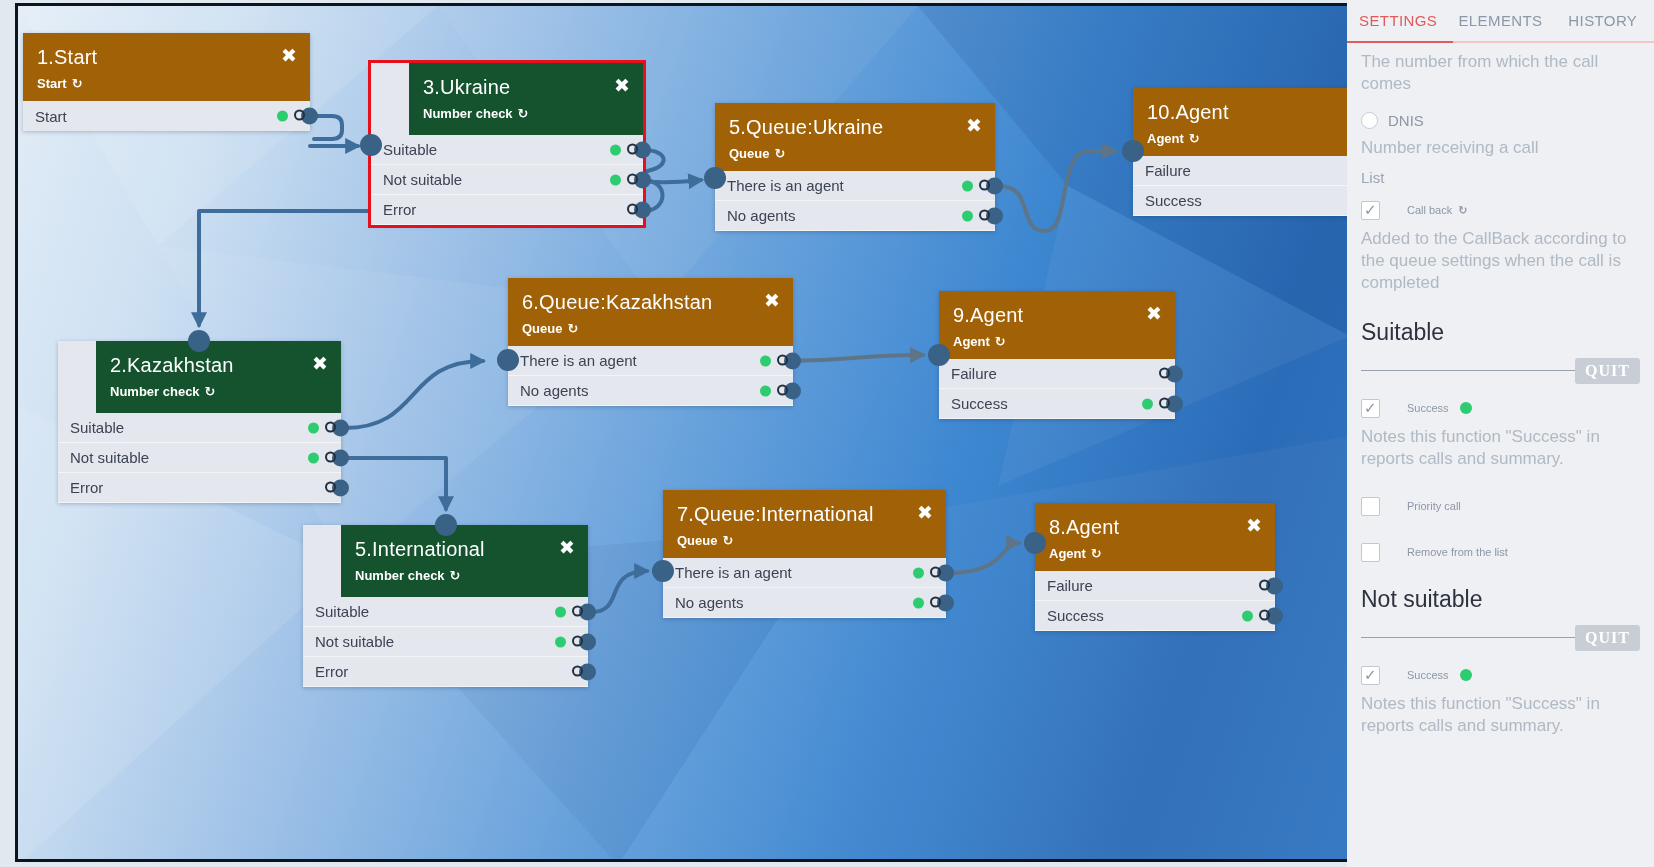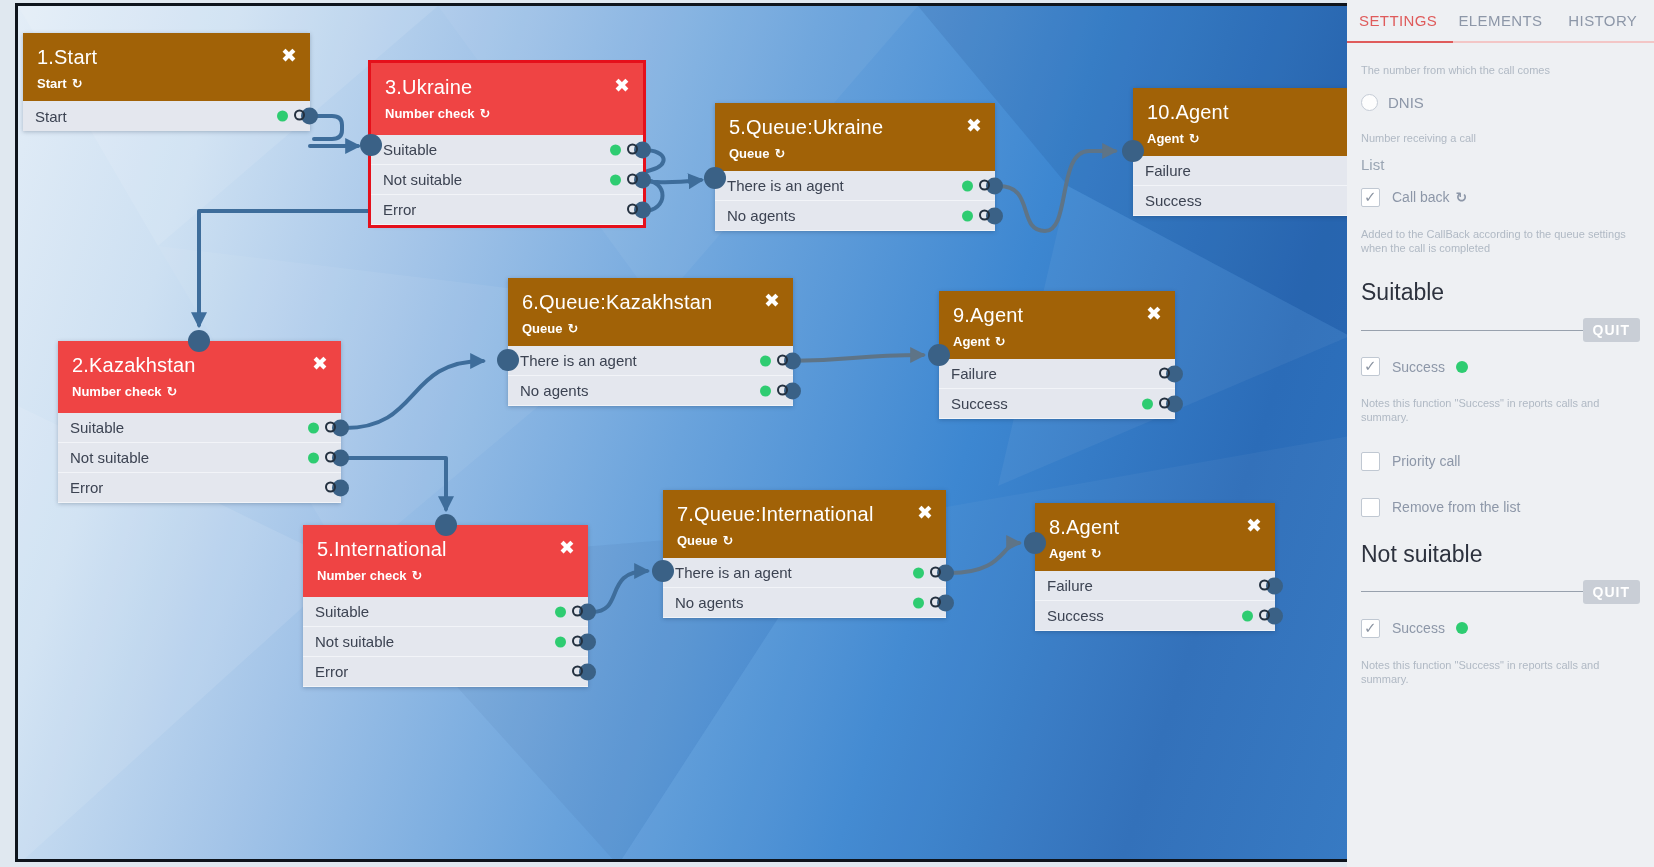--- a/index.html
+++ b/index.html
@@ -12,21 +12,21 @@
     background:linear-gradient(108deg,#e3edf7 0%,#cde0f2 14%,#a3c4e8 30%,#6aa3dc 50%,#3d87d1 68%,#2b6cb8 86%,#2f75c1 100%); }
   .facets { position:absolute; left:0; top:0; pointer-events:none; }
   .world { position:absolute; left:-15px; top:-3px; width:1654px; height:867px; }
   .lines { position:absolute; left:0; top:0; }
 
   
   .node { position:absolute; background:#e4e7ee; box-shadow:0 1px 4px rgba(10,30,60,.25); }
   .node.selected { outline:3px solid #e5101b; }
   .nhead { position:relative; padding:13px 14px 9px 14px; color:#fff; }
   .node.blue  .nhead { background:#a16207; min-height:68px; }
-  .node.purple .nhead { background:#ef4444; min-height:72px; }
+  .node.purple .nhead { background:#14532d; min-height:72px;margin-left:38px; }
   .ntitle { font-size:20px; font-weight:400; letter-spacing:.2px; }
   .nsub { margin-top:7px; font-size:13px; font-weight:700; }
   .nsub .ref { margin-left:5px; font-weight:700; }
   .nclose { position:absolute; top:13px; right:13px; font-size:19px; font-weight:700; cursor:pointer; line-height:1; }
   .nrow { position:relative; display:flex; align-items:center; height:30px; padding-left:12px;
     background:#e4e7ee; border-bottom:1px solid #f2f4f8; color:#3c4352; font-size:15px; }
   .nrow:last-child { border-bottom:none; }
   .gdot { position:absolute; right:22px; top:50%; transform:translateY(-50%);
     width:11px; height:11px; border-radius:50%; background:#2ecc71; }
   .conn { position:absolute; right:-8px; top:50%; transform:translateY(-50%);
@@ -35,43 +35,43 @@
     border:2px solid #23303f; border-radius:50%; }
   .indot { position:absolute; width:22px; height:22px; border-radius:50%; background:#3a6186; }
 
   
   .panel { position:absolute; left:1347px; top:0; width:307px; height:867px; background:#eef0f3; }
   .tabbar { position:relative; display:flex; height:43px; align-items:center; border-bottom:2px solid #f3c6c6; }
   .tab { flex:1; text-align:center; font-size:15px; color:#8d97a8; letter-spacing:.4px; cursor:pointer; }
   .tab.active { color:#df5b5b; }
   .tab-underline { position:absolute; left:0; bottom:-2px; width:106px; height:2px; background:#df5b5b; }
   .pbody { padding:0 14px; }
-  .hint { margin-top:20px; font-size:11px; line-height:1.3; color:#b0b9c4; }
+  .hint { margin-top:8px; font-size:17px; line-height:1.3; color:#b0b9c4; }
   .radio-row { display:flex; align-items:center; margin-top:17px; }
   .radio { width:17px; height:17px; border-radius:50%; background:#fdfdfd; border:1px solid #c5ccd6; }
   .radio-label { margin-left:10px; font-size:15px; color:#8d97a8; }
   .redbox { margin:8px -10px 0 -10px; padding:7px 10px 10px 10px; border:3px solid #e31018; }
   .field-label { font-size:15px; color:#9aa5b3; }
   .textbox { margin-top:7px; width:100%; height:33px; background:#fff; border:1px solid #c9d0da;
     border-radius:3px; padding:0 10px; font-size:14px; color:#3c4352; font-family:inherit; }
   .selectbox { position:relative; margin-top:7px; height:36px; background:#fff; border:1px solid #c9d0da;
     border-radius:4px; display:flex; align-items:center; padding:0 12px; font-size:15px; color:#3c4352; cursor:pointer; }
   .chev { position:absolute; right:12px; top:12px; width:9px; height:9px;
     border-right:2px solid #6f7886; border-bottom:2px solid #6f7886; transform:rotate(45deg); }
   .check-row { display:flex; align-items:center; margin-top:15px; }
   .checkbox { position:relative; width:19px; height:19px; background:#fff; border:1px solid #c0c8d2; border-radius:2px; cursor:pointer; }
   .checkbox .mark { position:absolute; left:2px; top:-1px; font-size:15px; font-weight:700; color:#8b94a2; }
-  .check-label { margin-left:12px; font-size:14px; color:#8d97a8; }
+  .check-label { margin-left:27px; font-size:11px; color:#8d97a8; }
   .check-label .ref { margin-left:6px; font-weight:700; color:#8d97a8; }
   .sdot { margin-left:11px; width:12px; height:12px; border-radius:50%; background:#2ecc71; }
   .sec-title { margin-top:24px; font-size:23px; color:#2d323e; }
   .sec-line { display:flex; align-items:center; margin-top:12px; }
   .sec-line .rule { flex:1; height:1px; background:#98a1ad; }
-  .quit-btn { background:#c9ced6; color:#fff; font-size:14px; font-weight:700; letter-spacing:1px;
-    padding:4px 10px; border:none; border-radius:3px; cursor:pointer; font-family:Liberation Sans, sans-serif; }
+  .quit-btn { background:#c9ced6; color:#fff; font-size:16px; font-weight:700; letter-spacing:1px;
+    padding:4px 10px; border:none; border-radius:3px; cursor:pointer; font-family:Liberation Serif, serif; }
   .opt-row { margin-top:27px; }
 </style>
 </head>
 <body>
 
 <div class="page">
 
   <div class="canvas">
     <svg class="facets" width="1332" height="859">
       <polygon points="0,0 420,0 140,240" fill="rgba(255,255,255,0.10)"></polygon>

